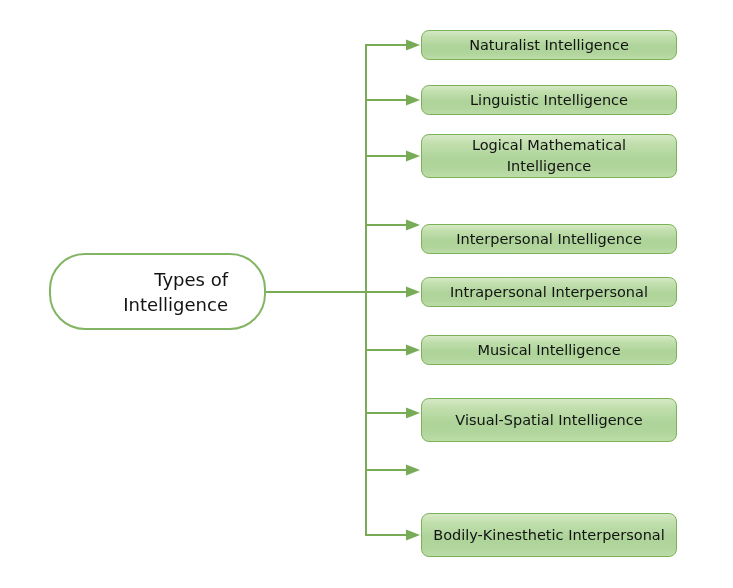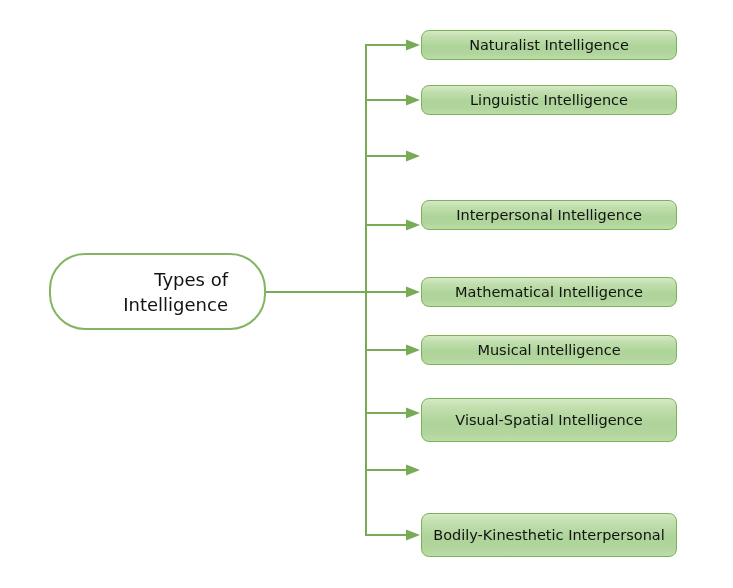--- a/index.html
+++ b/index.html
@@ -106,25 +106,28 @@
   <div class="root-node">
     <span>Types of Intelligence</span>
   </div>
 
   <div class="branch-node" style="top:30px;height:30px">
     <span>Naturalist Intelligence</span>
   </div>
   <div class="branch-node" style="top:85px;height:18px">
     <span>Linguistic Intelligence</span>
   </div>
-  <div class="branch-node" style="top:200px;height:30px">
+  <div class="branch-node" style="top:134px;height:44px">
+    <span>Logical Mathematical Intelligence</span>
+  </div>
+  <div class="branch-node" style="top:224px;height:30px">
     <span>Interpersonal Intelligence</span>
   </div>
   <div class="branch-node" style="top:277px;height:30px">
-    <span>Mathematical Intelligence</span>
+    <span>Intrapersonal Interpersonal</span>
   </div>
   <div class="branch-node" style="top:335px;height:20px">
     <span>Musical Intelligence</span>
   </div>
   <div class="branch-node" style="top:398px;height:44px">
     <span>Visual-Spatial Intelligence</span>
   </div>
   <div class="branch-node" style="top:513px;height:44px">
     <span>Bodily-Kinesthetic Interpersonal</span>
   </div>

